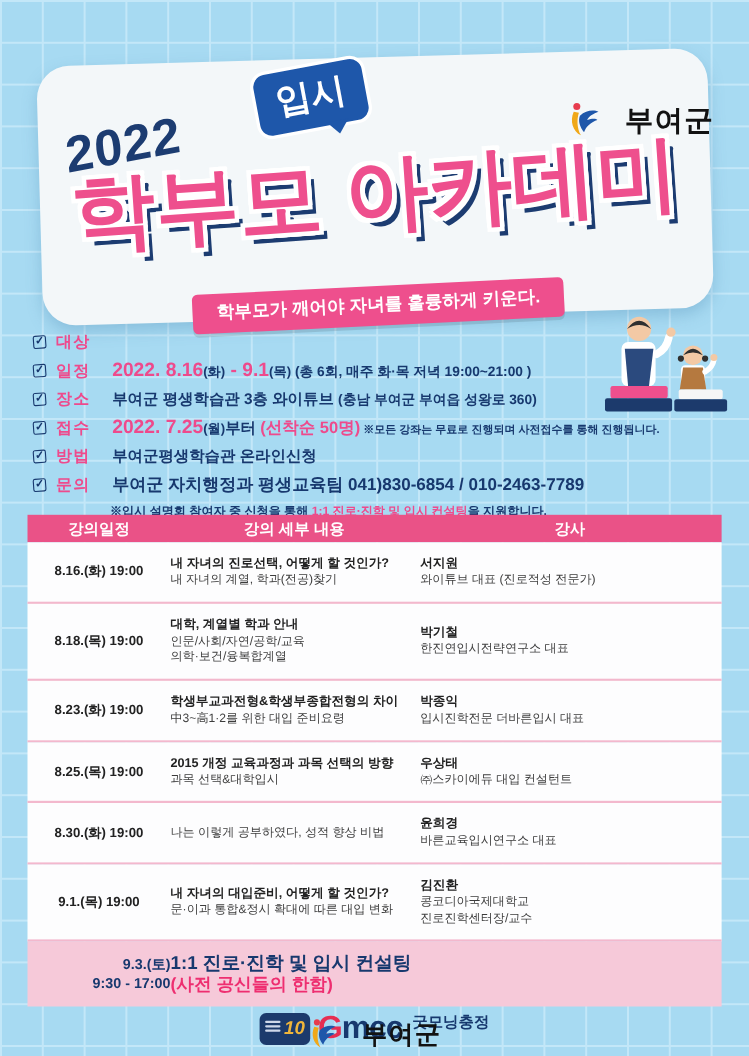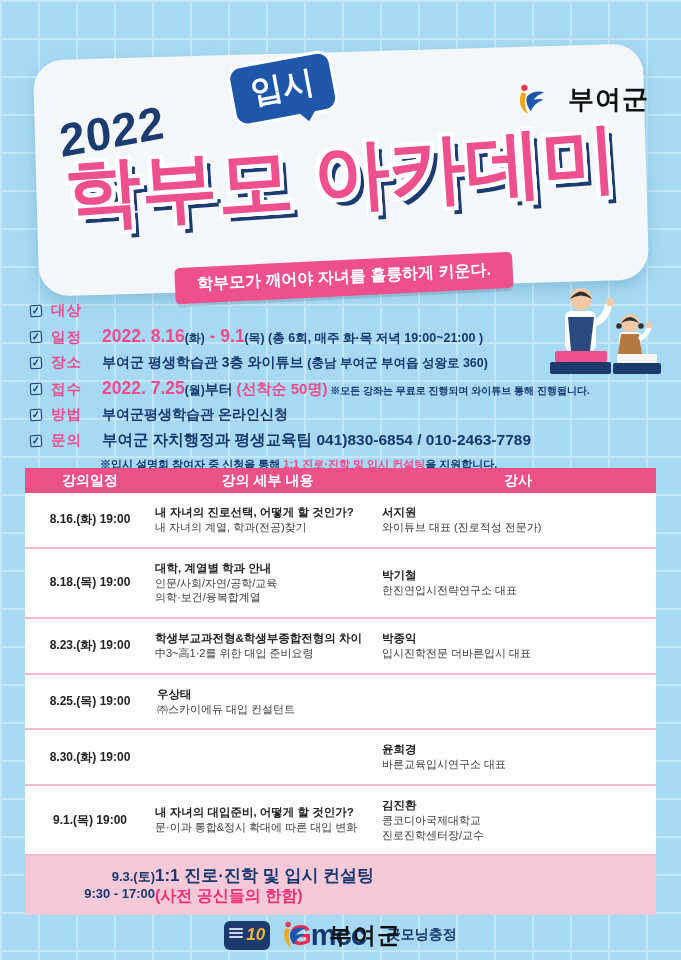--- a/index.html
+++ b/index.html
@@ -48,21 +48,21 @@
       -4px 0 0 #fff, 4px 0 0 #fff, 0 -4px 0 #fff, 0 4px 0 #fff,
       7px 8px 0 var(--title-navy);
   }
   .ribbon{
     position:absolute;left:50%;bottom:-8px;transform:translateX(-50%) rotate(-1.2deg);
     background:var(--pink);color:#fff;font-size:16px;font-weight:900;
     padding:7px 22px 8px;border-radius:5px;white-space:nowrap;
     box-shadow:0 3px 0 rgba(0,0,0,.10);
   }
   
-  .org-logo{position:absolute;display:flex;align-items:center;gap:23px;}
+  .org-logo{position:absolute;display:flex;align-items:flex-start;gap:23px;margin-top:10px;}
   .org-logo.header-pos{top:82px;right:32px;}
   .org-logo .org-name{font-size:26px;font-weight:900;color:#121212;letter-spacing:1px;}
   .footer .org-logo .org-name{font-size:23px;}
   
   .info{position:absolute;left:30px;top:301px;width:640px;}
   .info-item{display:flex;align-items:baseline;gap:9px;margin-bottom:6px;white-space:nowrap;}
   .check-icon{
     width:12px;height:12px;border:1.6px solid var(--navy);border-radius:2px;
     color:var(--navy);font-size:10px;font-weight:900;line-height:9px;text-align:center;
     transform:rotate(-4deg);flex:0 0 auto;align-self:center;
@@ -98,21 +98,21 @@
   .topic-sub,.lect-aff{font-size:11px;font-weight:400;color:var(--text-gray);line-height:1.32;white-space:pre-line;}
   .special-row{display:flex;align-items:center;background:var(--special-row-bg);padding:9px 0;}
   .special-date{width:130px;flex:0 0 auto;text-align:right;color:var(--navy);
     font-size:13px;font-weight:900;line-height:1.3;}
   .special-main{flex:1;}
   .special-title{color:var(--navy);font-size:17px;font-weight:900;line-height:1.25;}
   .special-note{color:var(--special-note-pink);font-size:16px;font-weight:900;line-height:1.25;}
   
   .footer{position:absolute;left:0;right:0;top:912px;height:46px;
     display:flex;align-items:center;justify-content:center;gap:52px;}
-  .partner{display:flex;align-items:center;gap:19px;}
+  .partner{display:flex;align-items:flex-start;gap:7px;}
   .anniv-badge{
     width:46px;height:29px;background:var(--badge-navy);border-radius:6px;
     display:flex;align-items:center;justify-content:flex-end;padding:0 5px;position:relative;
   }
   .anniv-badge .badge-num{color:var(--badge-gold);font-size:17px;font-weight:900;font-style:italic;}
   .anniv-badge::before{
     content:"";position:absolute;left:5px;top:7px;width:14px;height:2px;background:#cfd8ea;
     box-shadow:0 4px 0 #cfd8ea,0 8px 0 #cfd8ea;border-radius:1px;
   }
   .gmcc-text{display:inline-block;font-size:29px;font-weight:900;color:var(--navy);letter-spacing:-1px;line-height:1;}
@@ -156,21 +156,21 @@
 
   <div class="info-item">
     <span class="check-icon">✓</span>
     <span class="info-label">장소</span>
     <span class="info-segments"><span class="seg seg-navy-lg">부여군 평생학습관 3층 와이튜브 </span><span class="seg seg-navy-md">(충남 부여군 부여읍 성왕로 360)</span></span>
   </div>
 
   <div class="info-item">
     <span class="check-icon">✓</span>
     <span class="info-label">접수</span>
-    <span class="info-segments"><span class="seg seg-pink-xl">2022. 7.25</span><span class="seg seg-navy-sm">(월)</span><span class="seg seg-navy-lg">부터 </span><span class="seg seg-pink-lg">(선착순 50명)</span><span class="seg seg-navy-xs"> ※모든 강좌는 무료로 진행되며 와이튜브 통해 진행됩니다.</span></span>
+    <span class="info-segments"><span class="seg seg-pink-xl">2022. 7.25</span><span class="seg seg-navy-sm">(월)</span><span class="seg seg-navy-lg">부터 </span><span class="seg seg-pink-lg">(선착순 50명)</span><span class="seg seg-navy-xs"> ※모든 강좌는 무료로 진행되며 사전접수를 통해 진행됩니다.</span></span>
   </div>
 
   <div class="info-item">
     <span class="check-icon">✓</span>
     <span class="info-label">방법</span>
     <span class="info-segments"><span class="seg seg-navy-lg">부여군평생학습관 온라인신청</span></span>
   </div>
 
   <div class="info-item">
     <span class="check-icon">✓</span>
@@ -248,29 +248,34 @@
       <div class="topic-sub">中3~高1·2를 위한 대입 준비요령</div>
     </div>
     <div class="lect-cell">
       <div class="lect-name">박종익</div>
       <div class="lect-aff">입시진학전문 더바른입시 대표</div>
     </div>
   </div>
 
   <div class="sched-row">
     <div class="date-cell">8.25.(목) 19:00</div>
+    <div class="topic-cell">
+      <div class="topic-title">2015 개정 교육과정과 과목 선택의 방향</div>
+      <div class="topic-sub">과목 선택&amp;대학입시</div>
+    </div>
     <div class="lect-cell">
       <div class="lect-name">우상태</div>
       <div class="lect-aff">㈜스카이에듀 대입 컨설턴트</div>
     </div>
   </div>
 
   <div class="sched-row">
     <div class="date-cell">8.30.(화) 19:00</div>
     <div class="topic-cell">
+      <div class="topic-sub">나는 이렇게 공부하였다, 성적 향상 비법</div>
     </div>
     <div class="lect-cell">
       <div class="lect-name">윤희경</div>
       <div class="lect-aff">바른교육입시연구소 대표</div>
     </div>
   </div>
 
   <div class="sched-row">
     <div class="date-cell">9.1.(목) 19:00</div>
     <div class="topic-cell">

